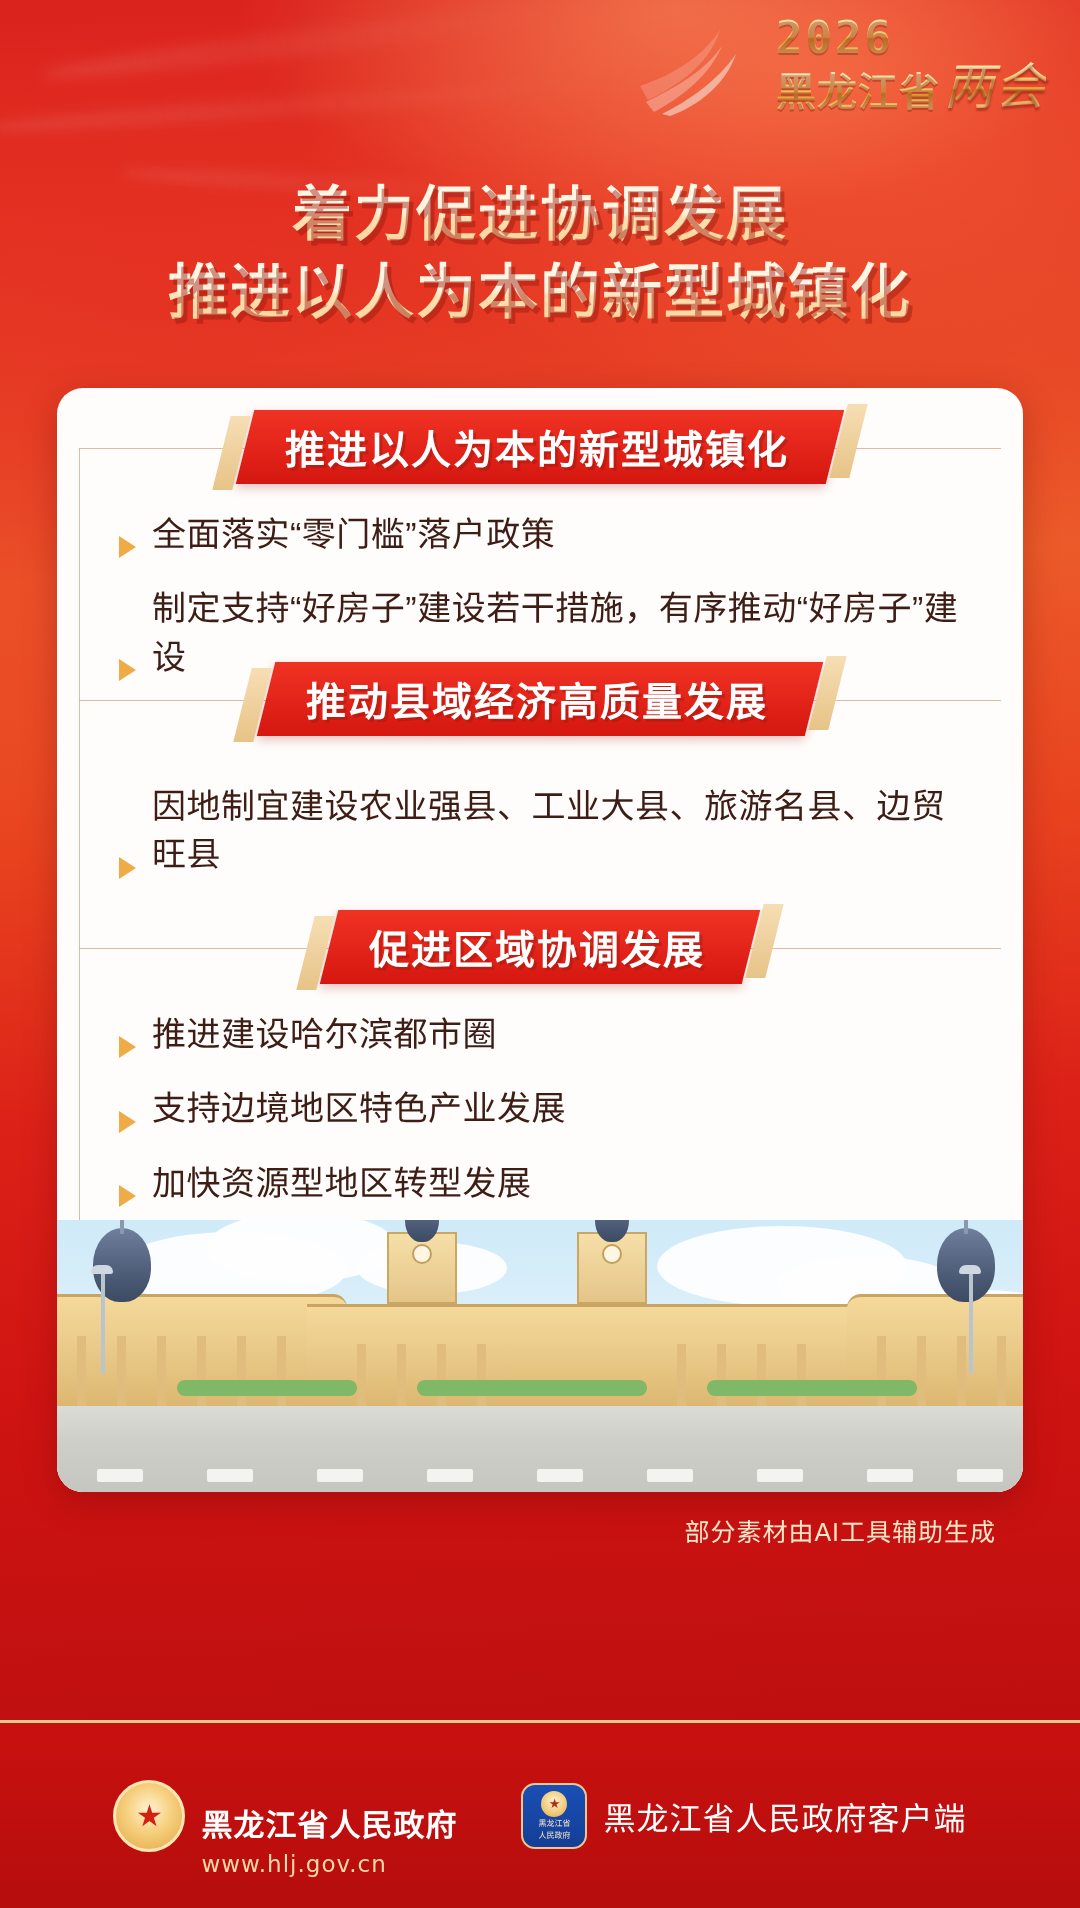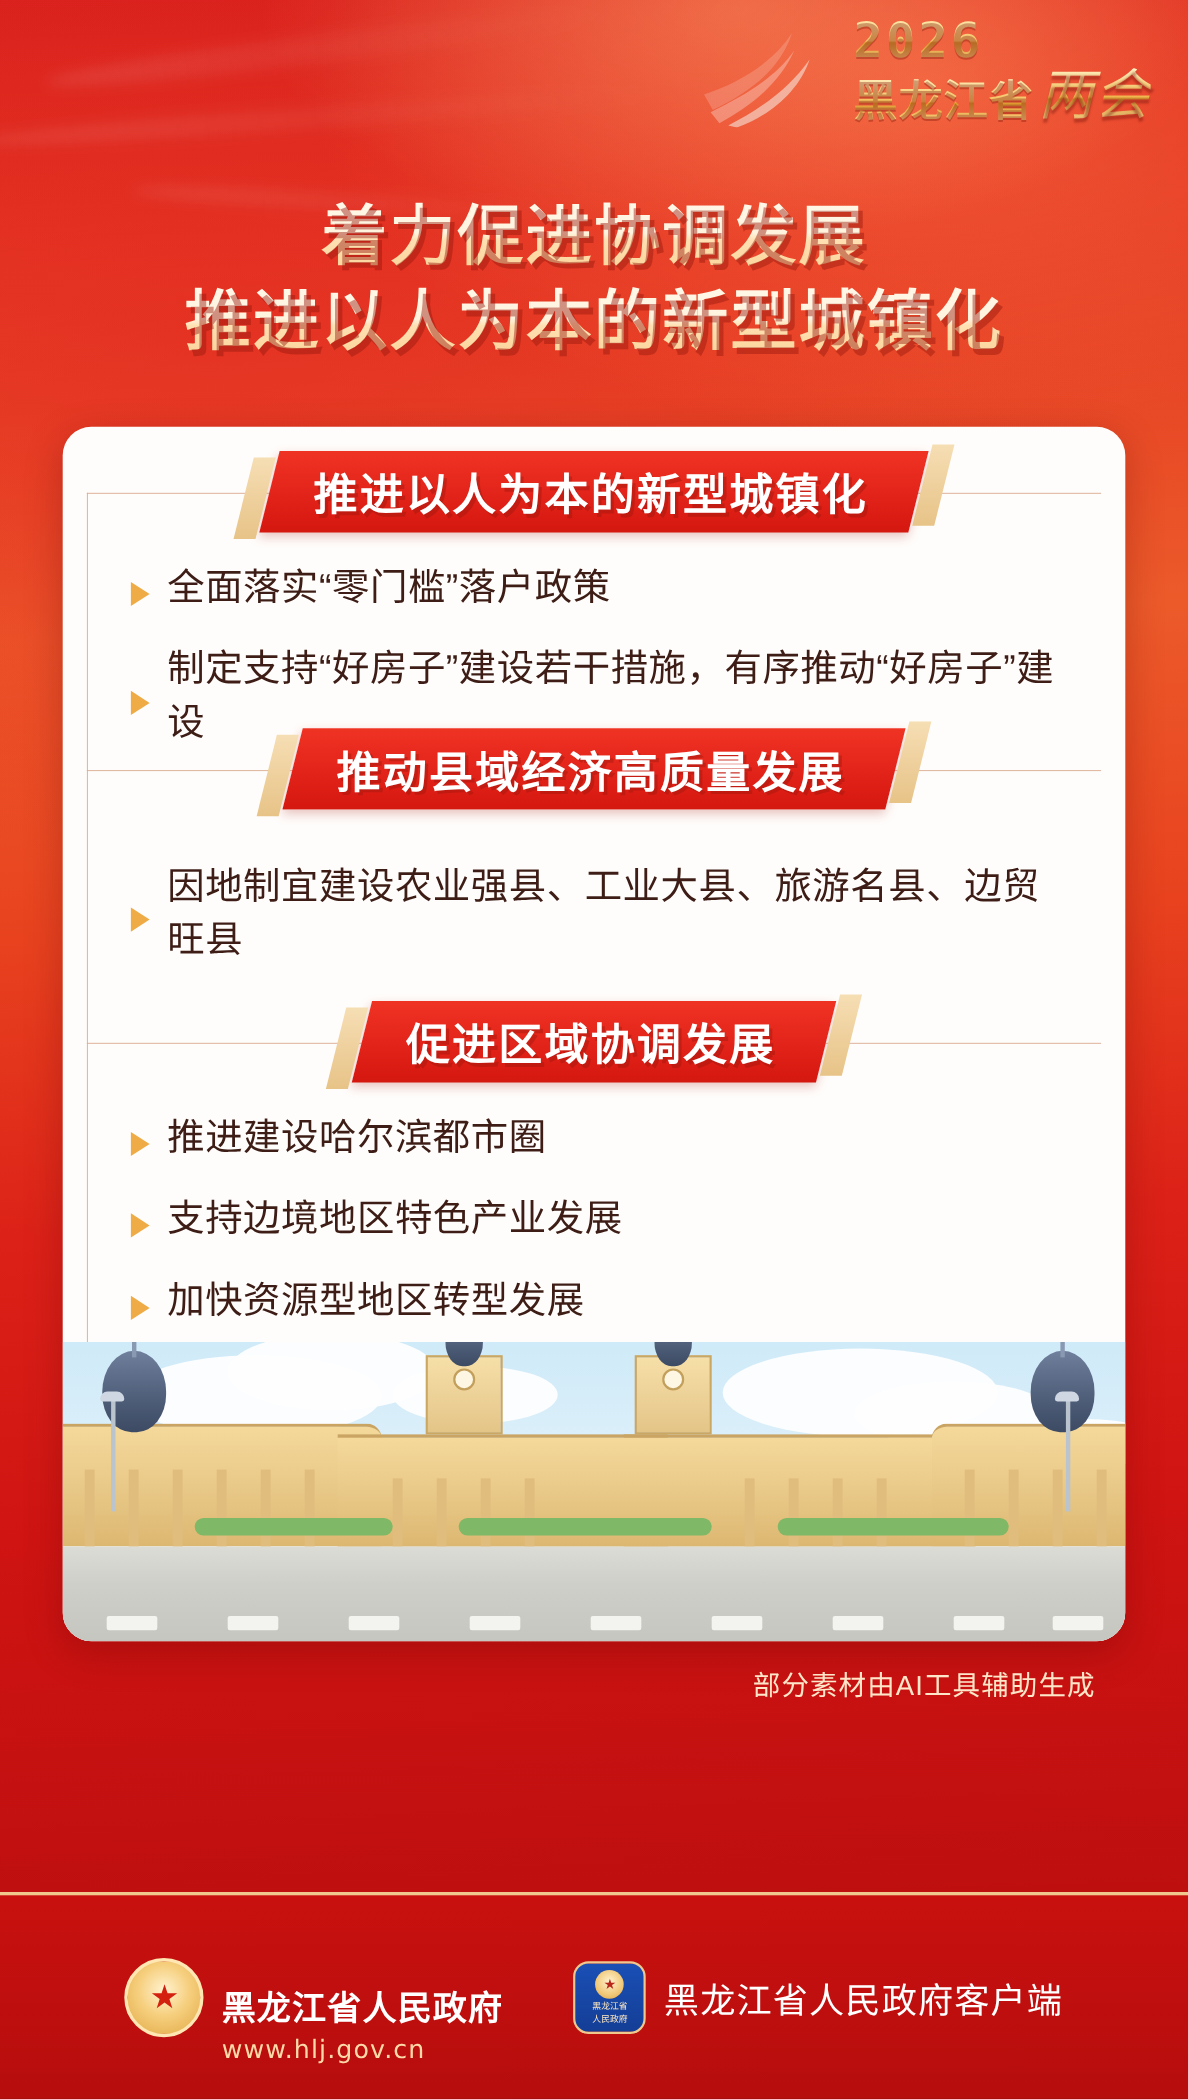--- a/index.html
+++ b/index.html
@@ -123,21 +123,21 @@
   }
   .banner span{
     transform:skewX(14deg);
     color:#ffffff; font-size:40px; font-weight:bold; letter-spacing:2px;
     text-shadow:3px 3px 0 rgba(150,20,10,.38);
     white-space:nowrap;
   }
 
   .bullets{ padding:0 50px 0 62px; }
   .bullet{
-    display:flex; align-items:center; gap:16px;
+    display:flex; align-items:flex-end; gap:16px;
     margin-top:26px;
   }
   .bullet .tri{
     flex:0 0 auto; margin-top:12px;
     width:0; height:0;
     border-left:17px solid #efab46;
     border-top:11px solid transparent;
     border-bottom:11px solid transparent;
   }
   .bullet p{

